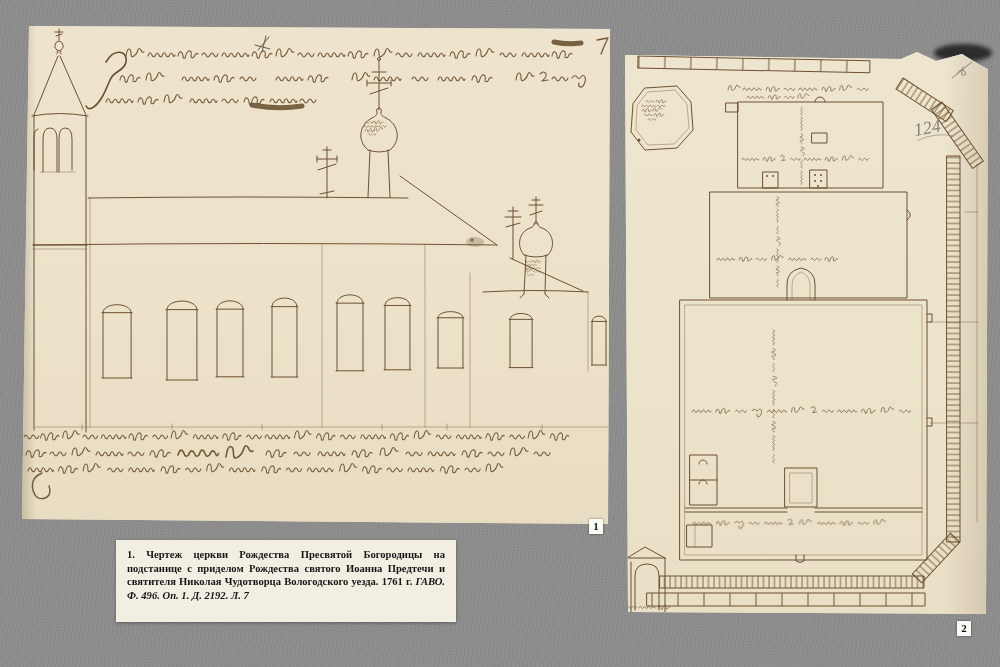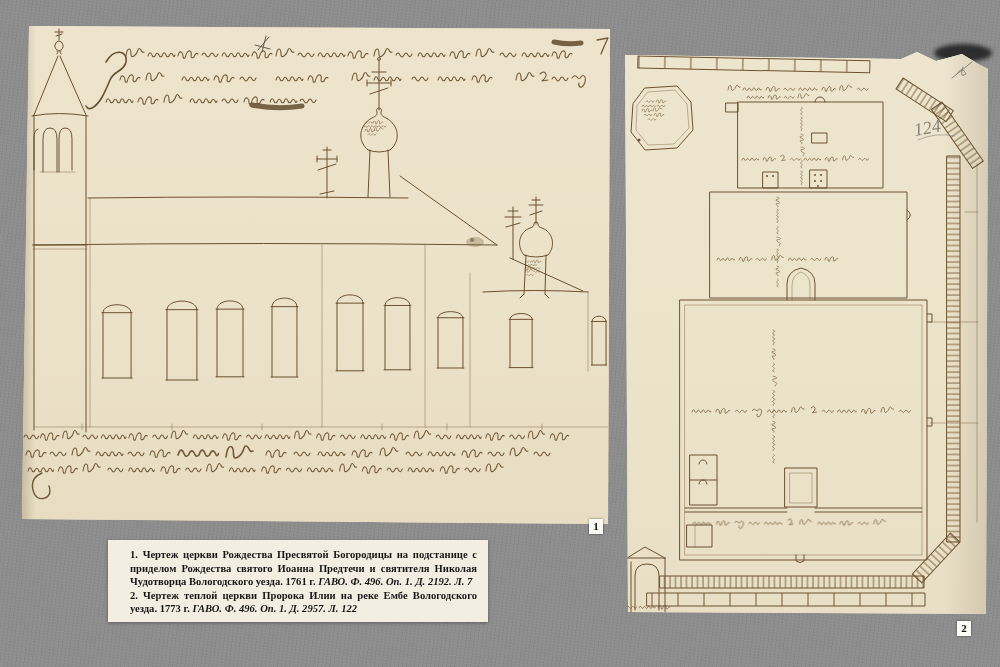--- a/index.html
+++ b/index.html
@@ -31,22 +31,22 @@
   }
   .tear-shadow{position:absolute;left:934px;top:44px;width:58px;height:18px;background:#2c2c2c;border-radius:50%;filter:blur(2px);}
   .badge{
     position:absolute;width:14px;height:15px;background:#fbfbf6;color:#121212;
     font:bold 11px/15px "Liberation Serif", serif;text-align:center;
     box-shadow:0 0 2px rgba(0,0,0,.55);
   }
   .badge-1{left:589px;top:519px;}
   .badge-2{left:957px;top:621px;}
   .caption{
-    position:absolute;left:108px;top:540px;width:380px;height:82px;box-sizing:border-box;
-    background:#f2eee1;box-shadow:0 1px 3px rgba(0,0,0,.35);padding:8px 11px 6px 22px;
+    position:absolute;left:116px;top:540px;width:340px;height:82px;box-sizing:border-box;
+    background:#f2eee1;box-shadow:0 1px 3px rgba(0,0,0,.35);padding:8px 11px 6px 11px;
   }
   .caption p{margin:0;font-weight:bold;font-size:10.6px;line-height:13.6px;text-align:justify;color:#161616;}
   .caption i{font-style:italic;}
   svg .ink{stroke:#6d5130;fill:none;stroke-width:1;stroke-linecap:round;stroke-linejoin:round;}
   svg .hw{stroke:#6a4e2b;fill:none;stroke-width:1.1;stroke-linecap:round;stroke-linejoin:round;opacity:.92;}
   svg .faint{stroke-opacity:.5;stroke-width:.8;}
   svg .pencil{stroke:#84847c;fill:none;stroke-width:1;stroke-linecap:round;}
 </style>
 </head>
 <body>
@@ -490,16 +490,15 @@
         </g>
       </g>
     </svg>
   </div>
 
   <div class="badge badge-1">1</div>
   <div class="badge badge-2">2</div>
 
   <div class="caption">
     <p><span>1.</span> <span>Чертеж церкви Рождества Пресвятой Богородицы на подстанице с приделом Рождества святого Иоанна Предтечи и святителя Николая Чудотворца Вологодского уезда. 1761 г.</span> <i>ГАВО. Ф. 496. Оп. 1. Д. 2192. Л. 7</i></p>
-    <p><span>2.</span> <span>Чертеж теплой церкви Пророка Илии на реке Ембе Вологодского уезда. 1773 г.</span> <i>ГАВО. Ф. 496. Оп. 1. Д. 2957. Л. 122</i></p>
   </div>
 
 </div>
 
 </body></html>

